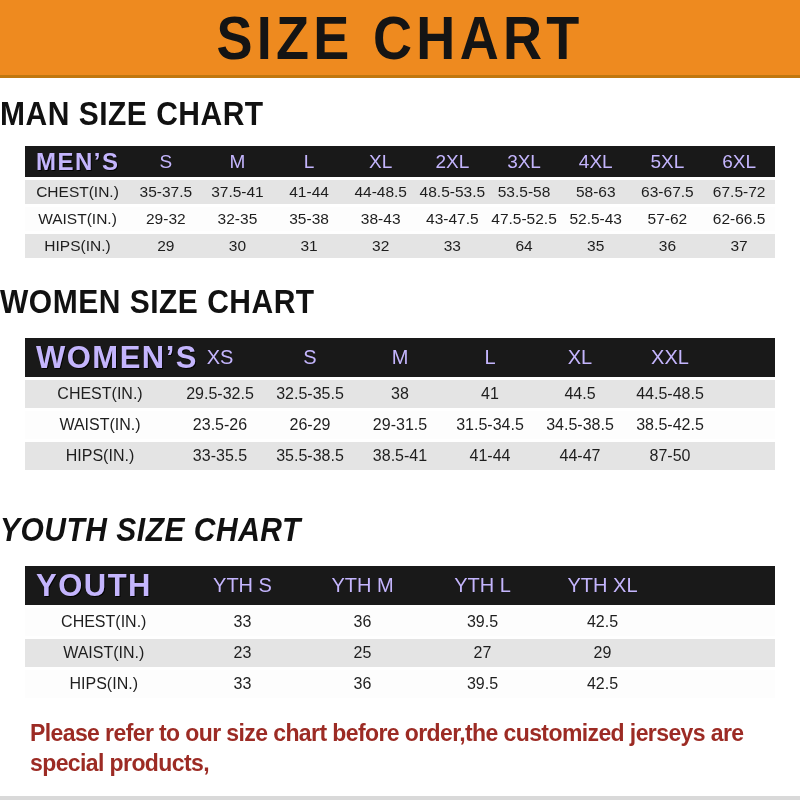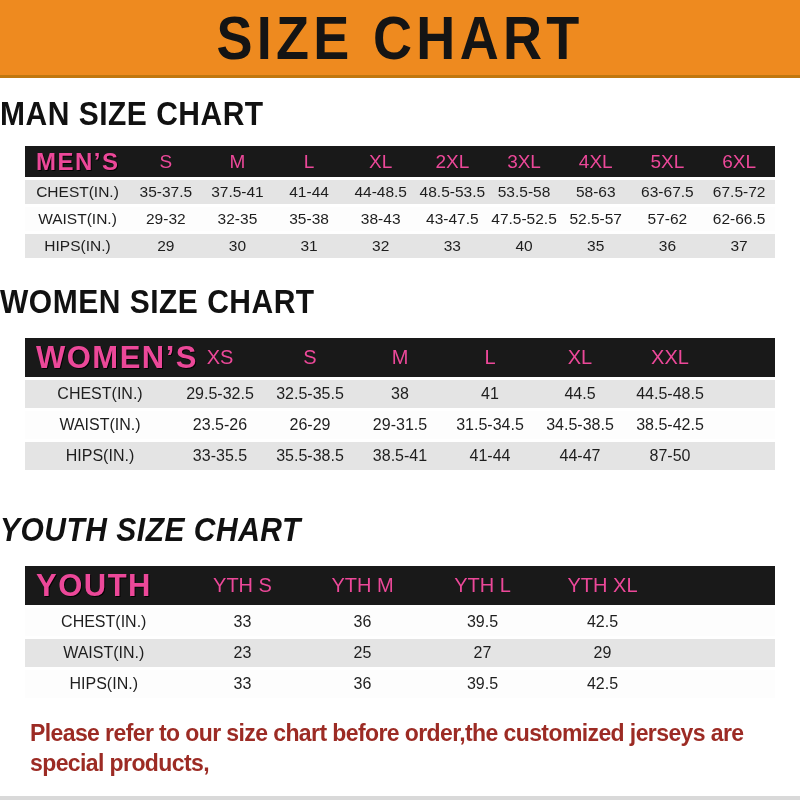--- a/index.html
+++ b/index.html
@@ -40,21 +40,21 @@
   table.size {
     width: 750px;
     margin: 12px auto 0 auto;
     border-collapse: separate;
     border-spacing: 0 3px;
     table-layout: fixed;
   }
   table.big { margin-top: 16px; }
   table.size thead th {
     background: var(--bar_bg, #191919);
-    color: #ec4899;
+    color: #c4b5fd;
     font-weight: 400;
     font-size: 19px;
     text-align: center;
     height: 31px;
     vertical-align: middle;
   }
   table.big thead th { height: 39px; font-size: 20px; }
   table.size thead th.lbl {
     font-weight: 700;
     font-size: 24px;
@@ -141,32 +141,32 @@
       <td>67.5-72</td>
     </tr>
     <tr class="w">
       <td>WAIST(IN.)</td>
       <td>29-32</td>
       <td>32-35</td>
       <td>35-38</td>
       <td>38-43</td>
       <td>43-47.5</td>
       <td>47.5-52.5</td>
-      <td>52.5-57</td>
+      <td>52.5-43</td>
       <td>57-62</td>
       <td>62-66.5</td>
     </tr>
     <tr class="g">
       <td>HIPS(IN.)</td>
       <td>29</td>
       <td>30</td>
       <td>31</td>
       <td>32</td>
       <td>33</td>
-      <td>40</td>
+      <td>64</td>
       <td>35</td>
       <td>36</td>
       <td>37</td>
     </tr>
   </tbody>
 </table>
 
 <h2 class="sec" id="women-heading"><span>WOMEN SIZE CHART</span></h2>
 
 <table class="size big">

